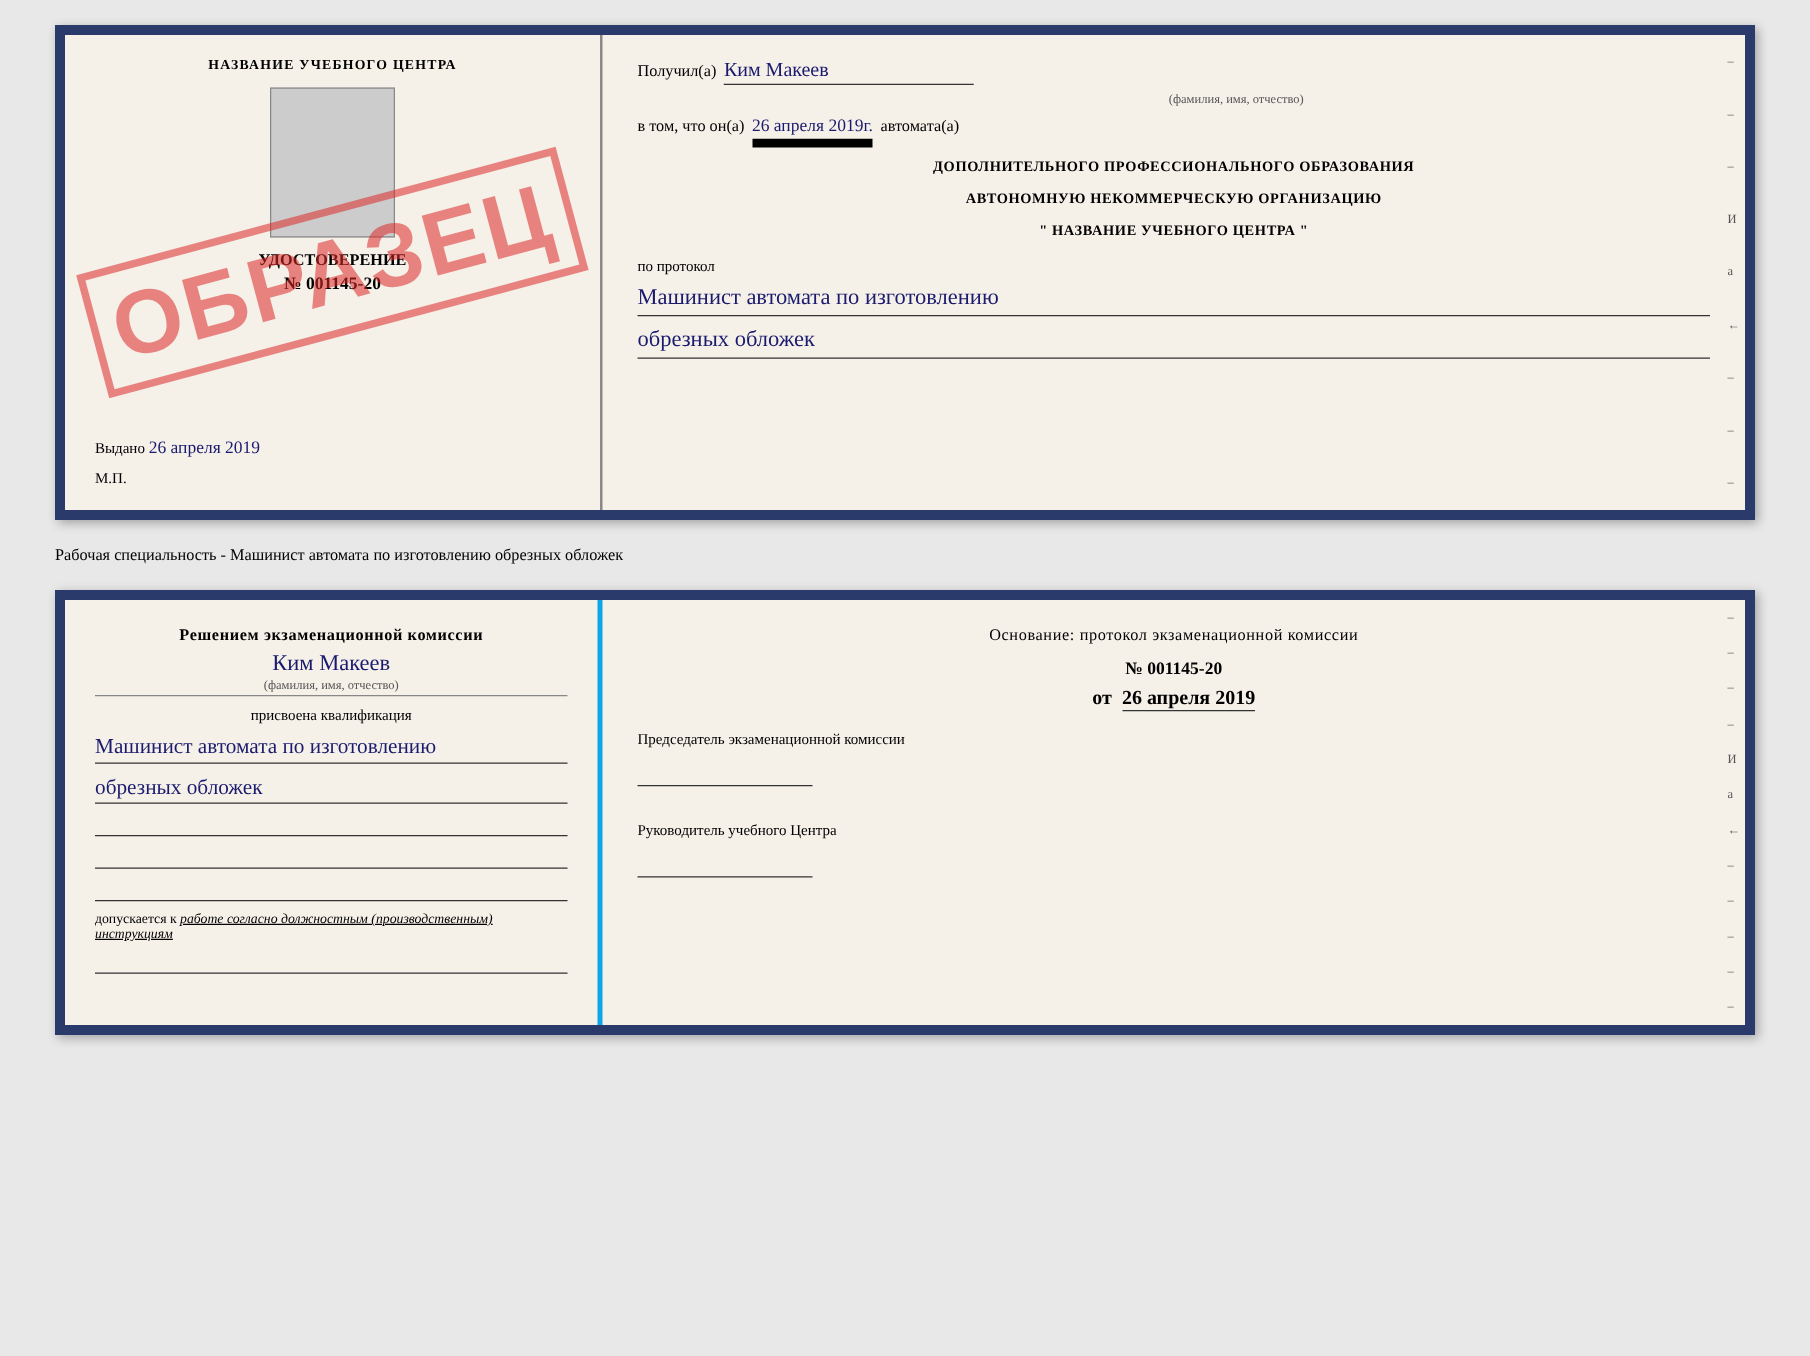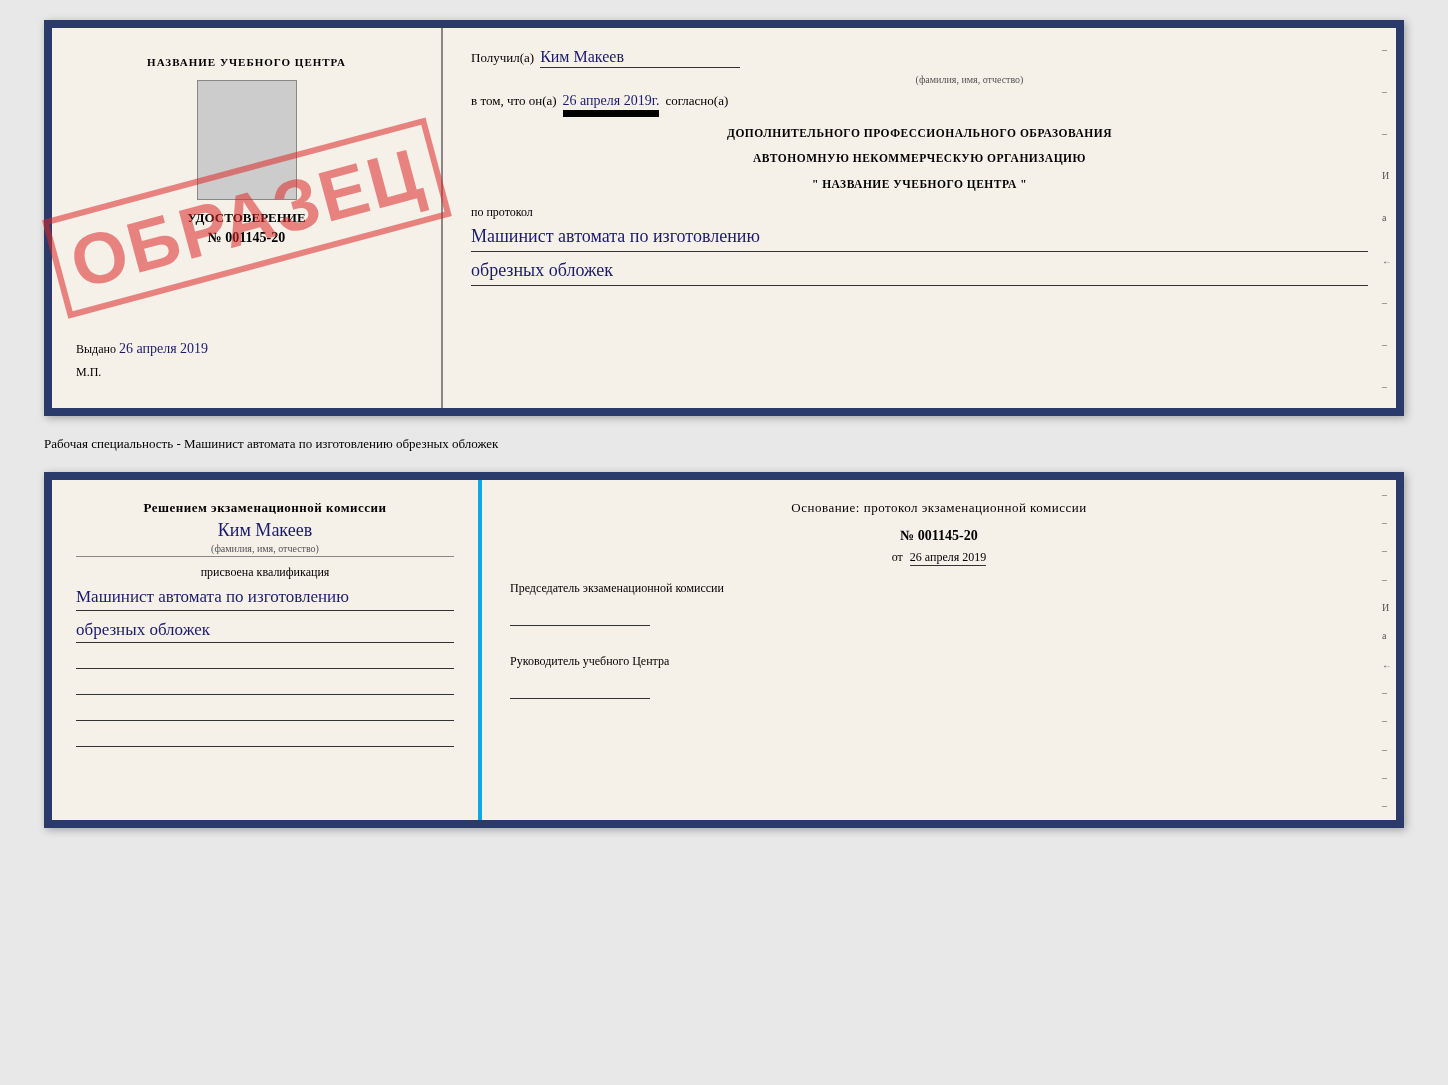--- a/index.html
+++ b/index.html
@@ -18,23 +18,23 @@
     .document-card {
       background: #f5f0e8;
       border: 8px solid #2a3a6b;
       width: 1360px;
       display: flex;
       position: relative;
       box-shadow: 2px 2px 8px rgba(0,0,0,0.3);
     }
 
     .doc-left {
-      width: 391px;
+      width: 430px;
       border-right: 2px solid #888;
-      padding: 28px 24px;
+      padding: 18px 24px;
       position: relative;
       display: flex;
       flex-direction: column;
       align-items: center;
       min-height: 380px;
     }
 
     .doc-right {
       flex: 1;
       padding: 20px 28px;
@@ -267,23 +267,24 @@
     }
 
     .proto-number {
       font-size: 14px;
       font-weight: bold;
       text-align: center;
       margin-bottom: 6px;
     }
 
     .proto-date {
-      font-size: 12px;
+      font-size: 16px;
       text-align: center;
       margin-bottom: 16px;
+      font-weight: bold;
     }
 
     .sign-block {
       margin-top: 10px;
       font-size: 12px;
     }
 
     .sign-line {
       border-bottom: 1px solid #333;
       height: 24px;
@@ -319,21 +320,21 @@
       <span style="font-size:13px;">Получил(а)</span>
       <span class="handwritten underline-text" style="border-bottom:1px solid #333; padding-bottom:1px; min-width:200px;">Ким Макеев</span>
     </div>
     <div style="text-align:center; margin-left:100px; margin-bottom:8px;">
       <span class="subtitle-small">(фамилия, имя, отчество)</span>
     </div>
 
     <div class="right-row">
       <span style="font-size:13px;">в том, что он(а)</span>
       <span class="handwritten" style="font-size:14px; border-bottom:7px solid #000000; padding-bottom:1px;">26 апреля 2019г.</span>
-      <span style="font-size:13px;">согласно(а)</span>
+      <span style="font-size:13px;">автомата(а)</span>
     </div>
 
     <div class="right-body-text">ДОПОЛНИТЕЛЬНОГО ПРОФЕССИОНАЛЬНОГО ОБРАЗОВАНИЯ</div>
     <div class="right-body-text">АВТОНОМНУЮ НЕКОММЕРЧЕСКУЮ ОРГАНИЗАЦИЮ</div>
     <div class="right-body-text">"  НАЗВАНИЕ УЧЕБНОГО ЦЕНТРА  "</div>
 
     <div class="profession-label">по протокол</div>
     <span class="profession-handwritten">Машинист автомата по изготовлению</span>
     <span class="profession-handwritten">обрезных обложек</span>
 
@@ -361,20 +362,24 @@
     <span class="komissia-subtitle">(фамилия, имя, отчество)</span>
 
     <div class="kvalif-label">присвоена квалификация</div>
     <span class="kvalif-text">Машинист автомата по изготовлению</span>
     <span class="kvalif-text">обрезных обложек</span>
 
     <span class="blank-line"></span>
     <span class="blank-line"></span>
     <span class="blank-line"></span>
 
+    <div class="dopusk-text">
+      <span>допускается к</span>
+      <span class="dopusk-underline">работе согласно должностным (производственным) инструкциям</span>
+    </div>
     <span class="blank-line" style="margin-top:6px;"></span>
   </div>
 
   <div class="bottom-right">
     <div class="osnov-title">Основание: протокол экзаменационной комиссии</div>
 
     <div class="proto-number">№ 001145-20</div>
     <div class="proto-date">
       <span>от</span>
       <span style="margin-left:4px; border-bottom:1px solid #333; padding-bottom:1px;">26 апреля 2019</span>

